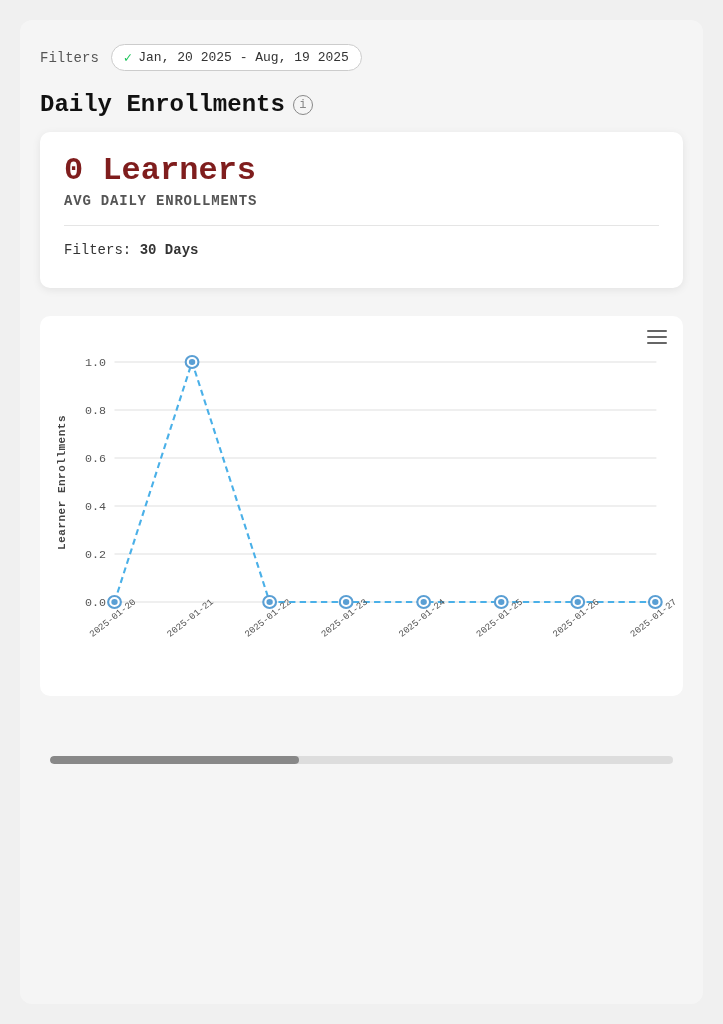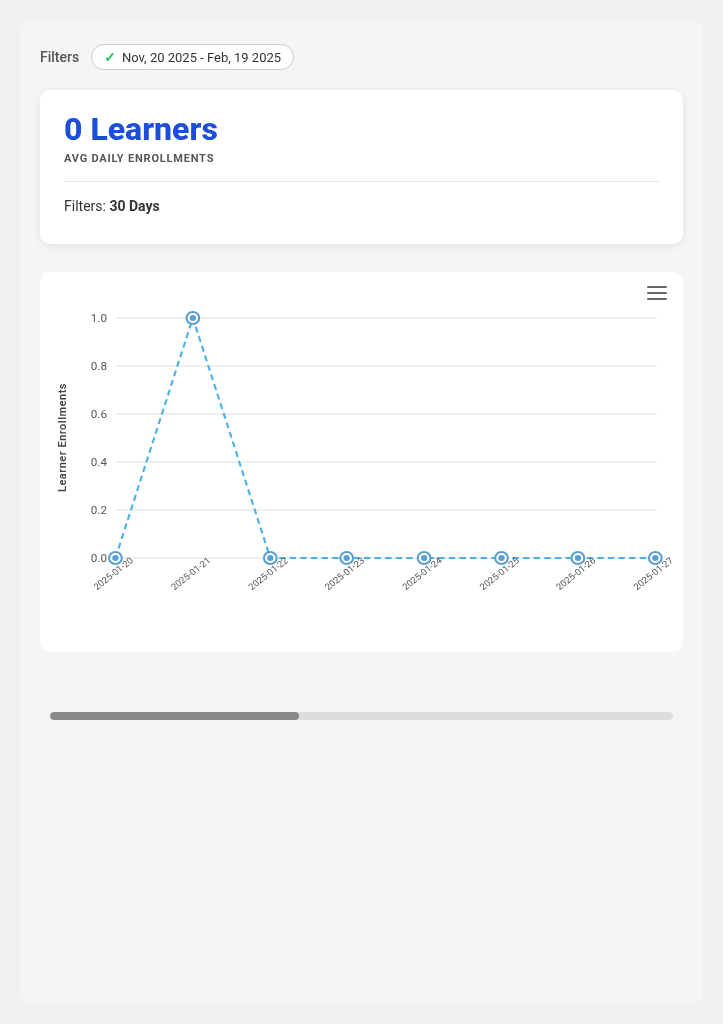--- a/index.html
+++ b/index.html
@@ -13,20 +13,21 @@
       align-items: flex-start;
       padding: 20px;
     }
     .page-container {
       background: #f5f5f5;
       width: 683px;
       min-height: 984px;
       border-radius: 12px;
       padding: 24px 20px;
       position: relative;
+      font-family: Liberation Mono, monospace;
     }
     
     .filters-row {
       display: flex;
       align-items: center;
       gap: 12px;
       margin-bottom: 20px;
     }
     .filters-label {
       font-size: 14px;
@@ -77,25 +78,25 @@
     .stat-card {
       background: #fff;
       border-radius: 10px;
       padding: 20px 24px 24px;
       box-shadow: 0 2px 8px rgba(0,0,0,0.08);
       margin-bottom: 28px;
     }
     .stat-value {
       font-size: 32px;
       font-weight: 800;
-      color: #1d4ed8;
+      color: #7f1d1d;
       margin-bottom: 4px;
     }
     .stat-subtitle {
-      font-size: 11px;
+      font-size: 14px;
       font-weight: 700;
       color: #555;
       letter-spacing: 0.8px;
       text-transform: uppercase;
       margin-bottom: 16px;
     }
     .stat-divider {
       border: none;
       border-top: 1px solid #e5e5e5;
       margin-bottom: 16px;
@@ -181,24 +182,28 @@
   </style>
 </head>
 <body>
 
 <div class="page-container">
 
   <div class="filters-row">
     <span class="filters-label">Filters</span>
     <div class="filter-chip">
       <span class="check-icon">✓</span>
-      <span>Nov, 20 2025 - Feb, 19 2025</span>
-    </div>
-  </div>
-
+      <span>Jan, 20 2025 - Aug, 19 2025</span>
+    </div>
+  </div>
+
+  <div class="section-title">
+    <span>Daily Enrollments</span>
+    <span class="info-icon">i</span>
+  </div>
 
   <div class="stat-card">
     <div class="stat-value">
       <span>0</span>
       <span>Learners</span>
     </div>
     <div class="stat-subtitle">AVG DAILY ENROLLMENTS</div>
     <hr class="stat-divider">
     <div class="stat-detail">
       <span>Filters:</span>

